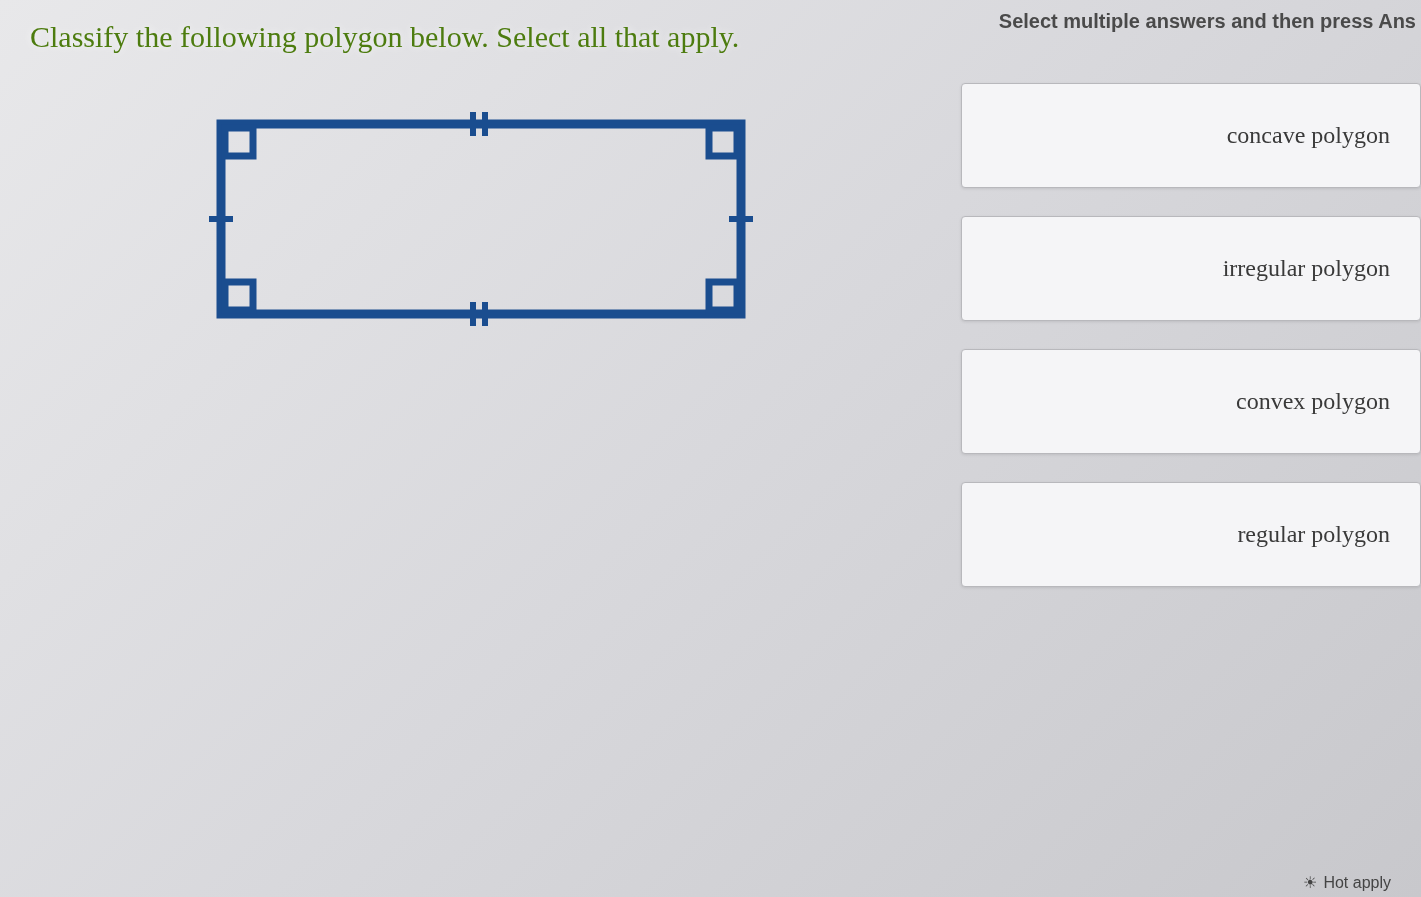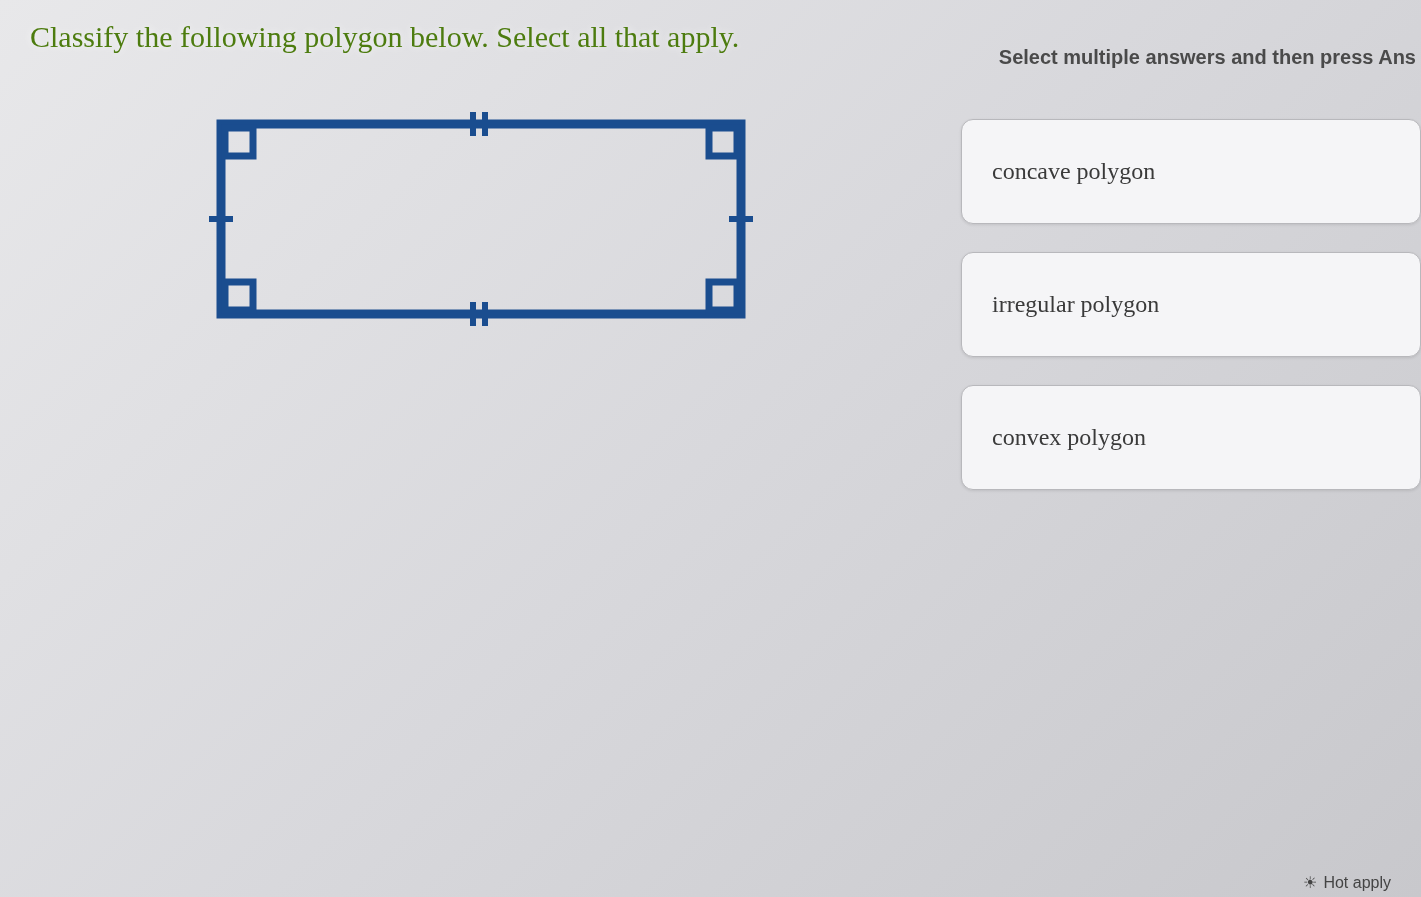--- a/index.html
+++ b/index.html
@@ -42,46 +42,46 @@
       justify-content: center;
       margin-top: 20px;
     }
     .rectangle-svg {
       width: 620px;
       height: 300px;
     }
     .right-panel {
       width: 480px;
       padding: 10px 0 20px 20px;
-      margin-top: 36px;
     }
     .instruction-text {
       font-size: 20px;
       font-weight: bold;
       color: #4a4a4a;
       font-family: Arial, sans-serif;
       margin-bottom: 50px;
       text-align: right;
       padding-right: 5px;
     }
     .answer-options {
       display: flex;
       flex-direction: column;
       gap: 28px;
     }
     .answer-option {
       background: #f5f5f7;
       border: 1px solid #b8b8bc;
-      border-radius: 12px;
+      border-radius: 4px;
       padding: 38px 30px;
       font-size: 24px;
       color: #3a3a3a;
       font-family: Georgia, serif;
       cursor: pointer;
       box-shadow: 0 1px 3px rgba(0,0,0,0.1);
+      text-align: right;
     }
     .points-label {
       font-size: 22px;
       font-weight: bold;
       color: #3a3a3a;
       font-family: Arial, sans-serif;
       margin-top: 60px;
       text-align: center;
     }
     .taskbar-item {
@@ -127,20 +127,21 @@
       </svg>
     </div>
   </div>
 
   <div class="right-panel">
     <div class="instruction-text">Select multiple answers and then press Ans</div>
     <div class="answer-options">
       <div class="answer-option">concave polygon</div>
       <div class="answer-option">irregular polygon</div>
       <div class="answer-option">convex polygon</div>
+      <div class="answer-option">regular polygon</div>
     </div>
   </div>
 </div>
 
 <div class="taskbar-item">
   <span>☀</span>
   <span>Hot apply</span>
 </div>
 
 </body></html>

